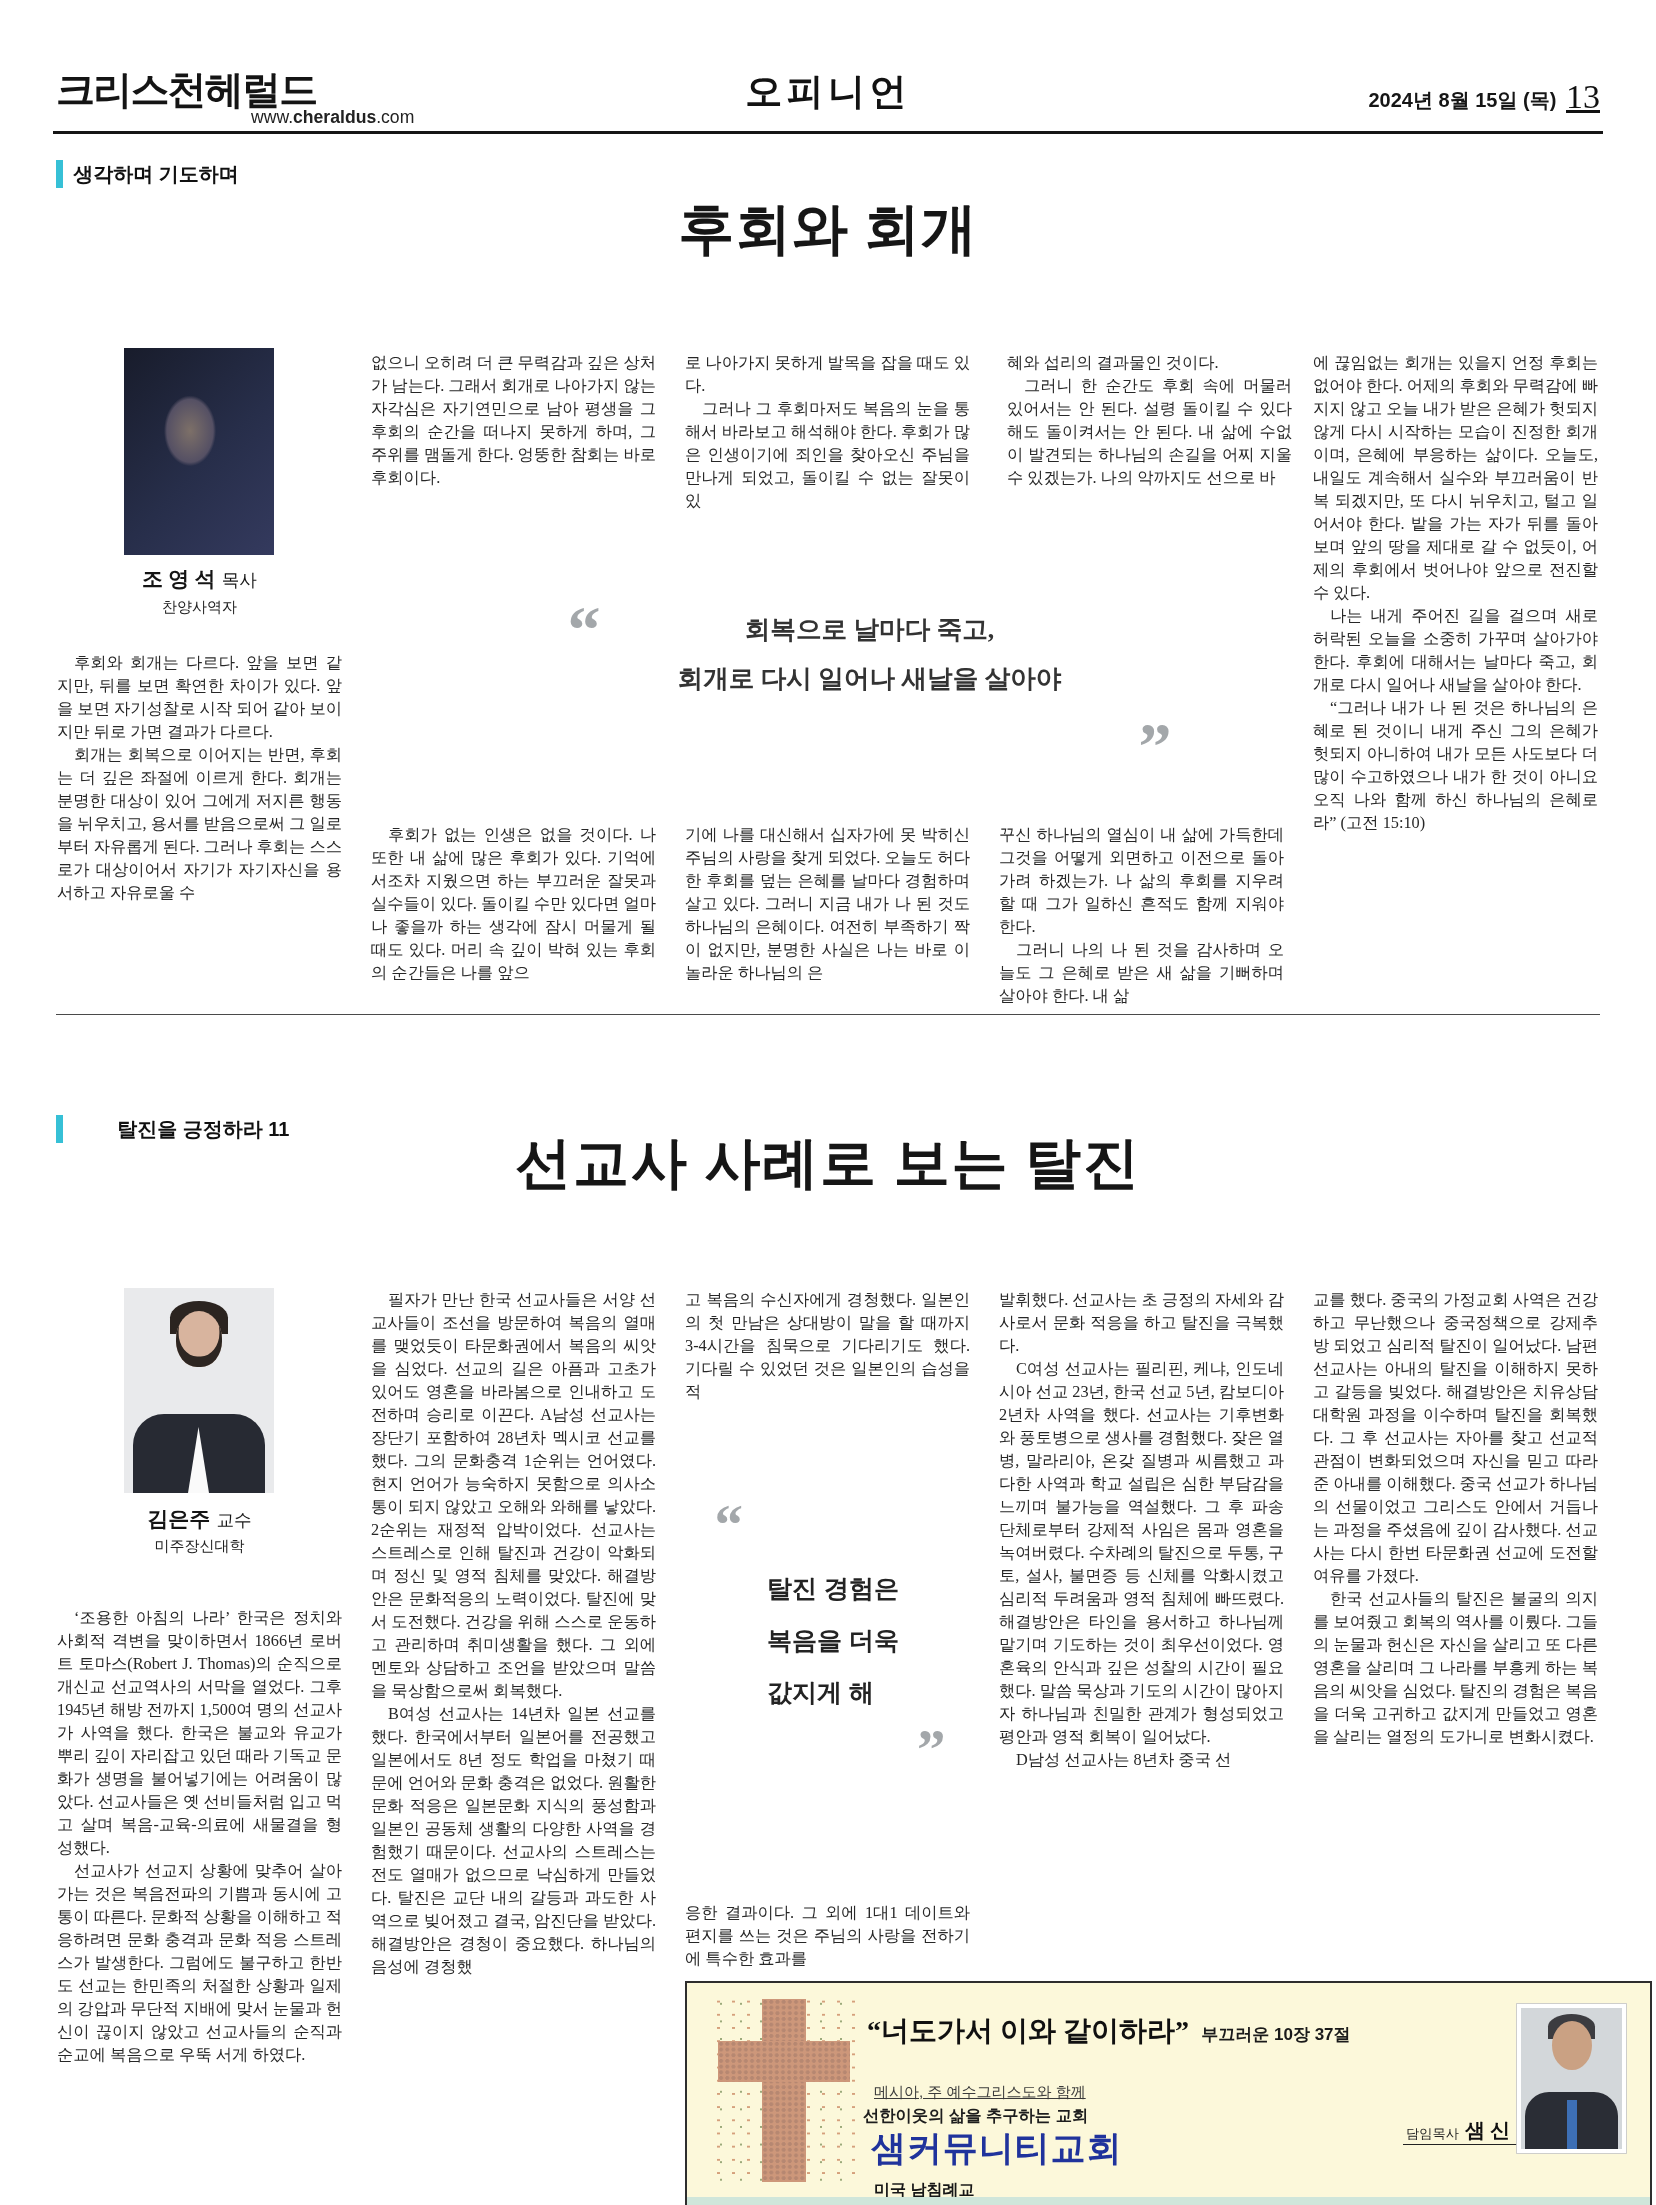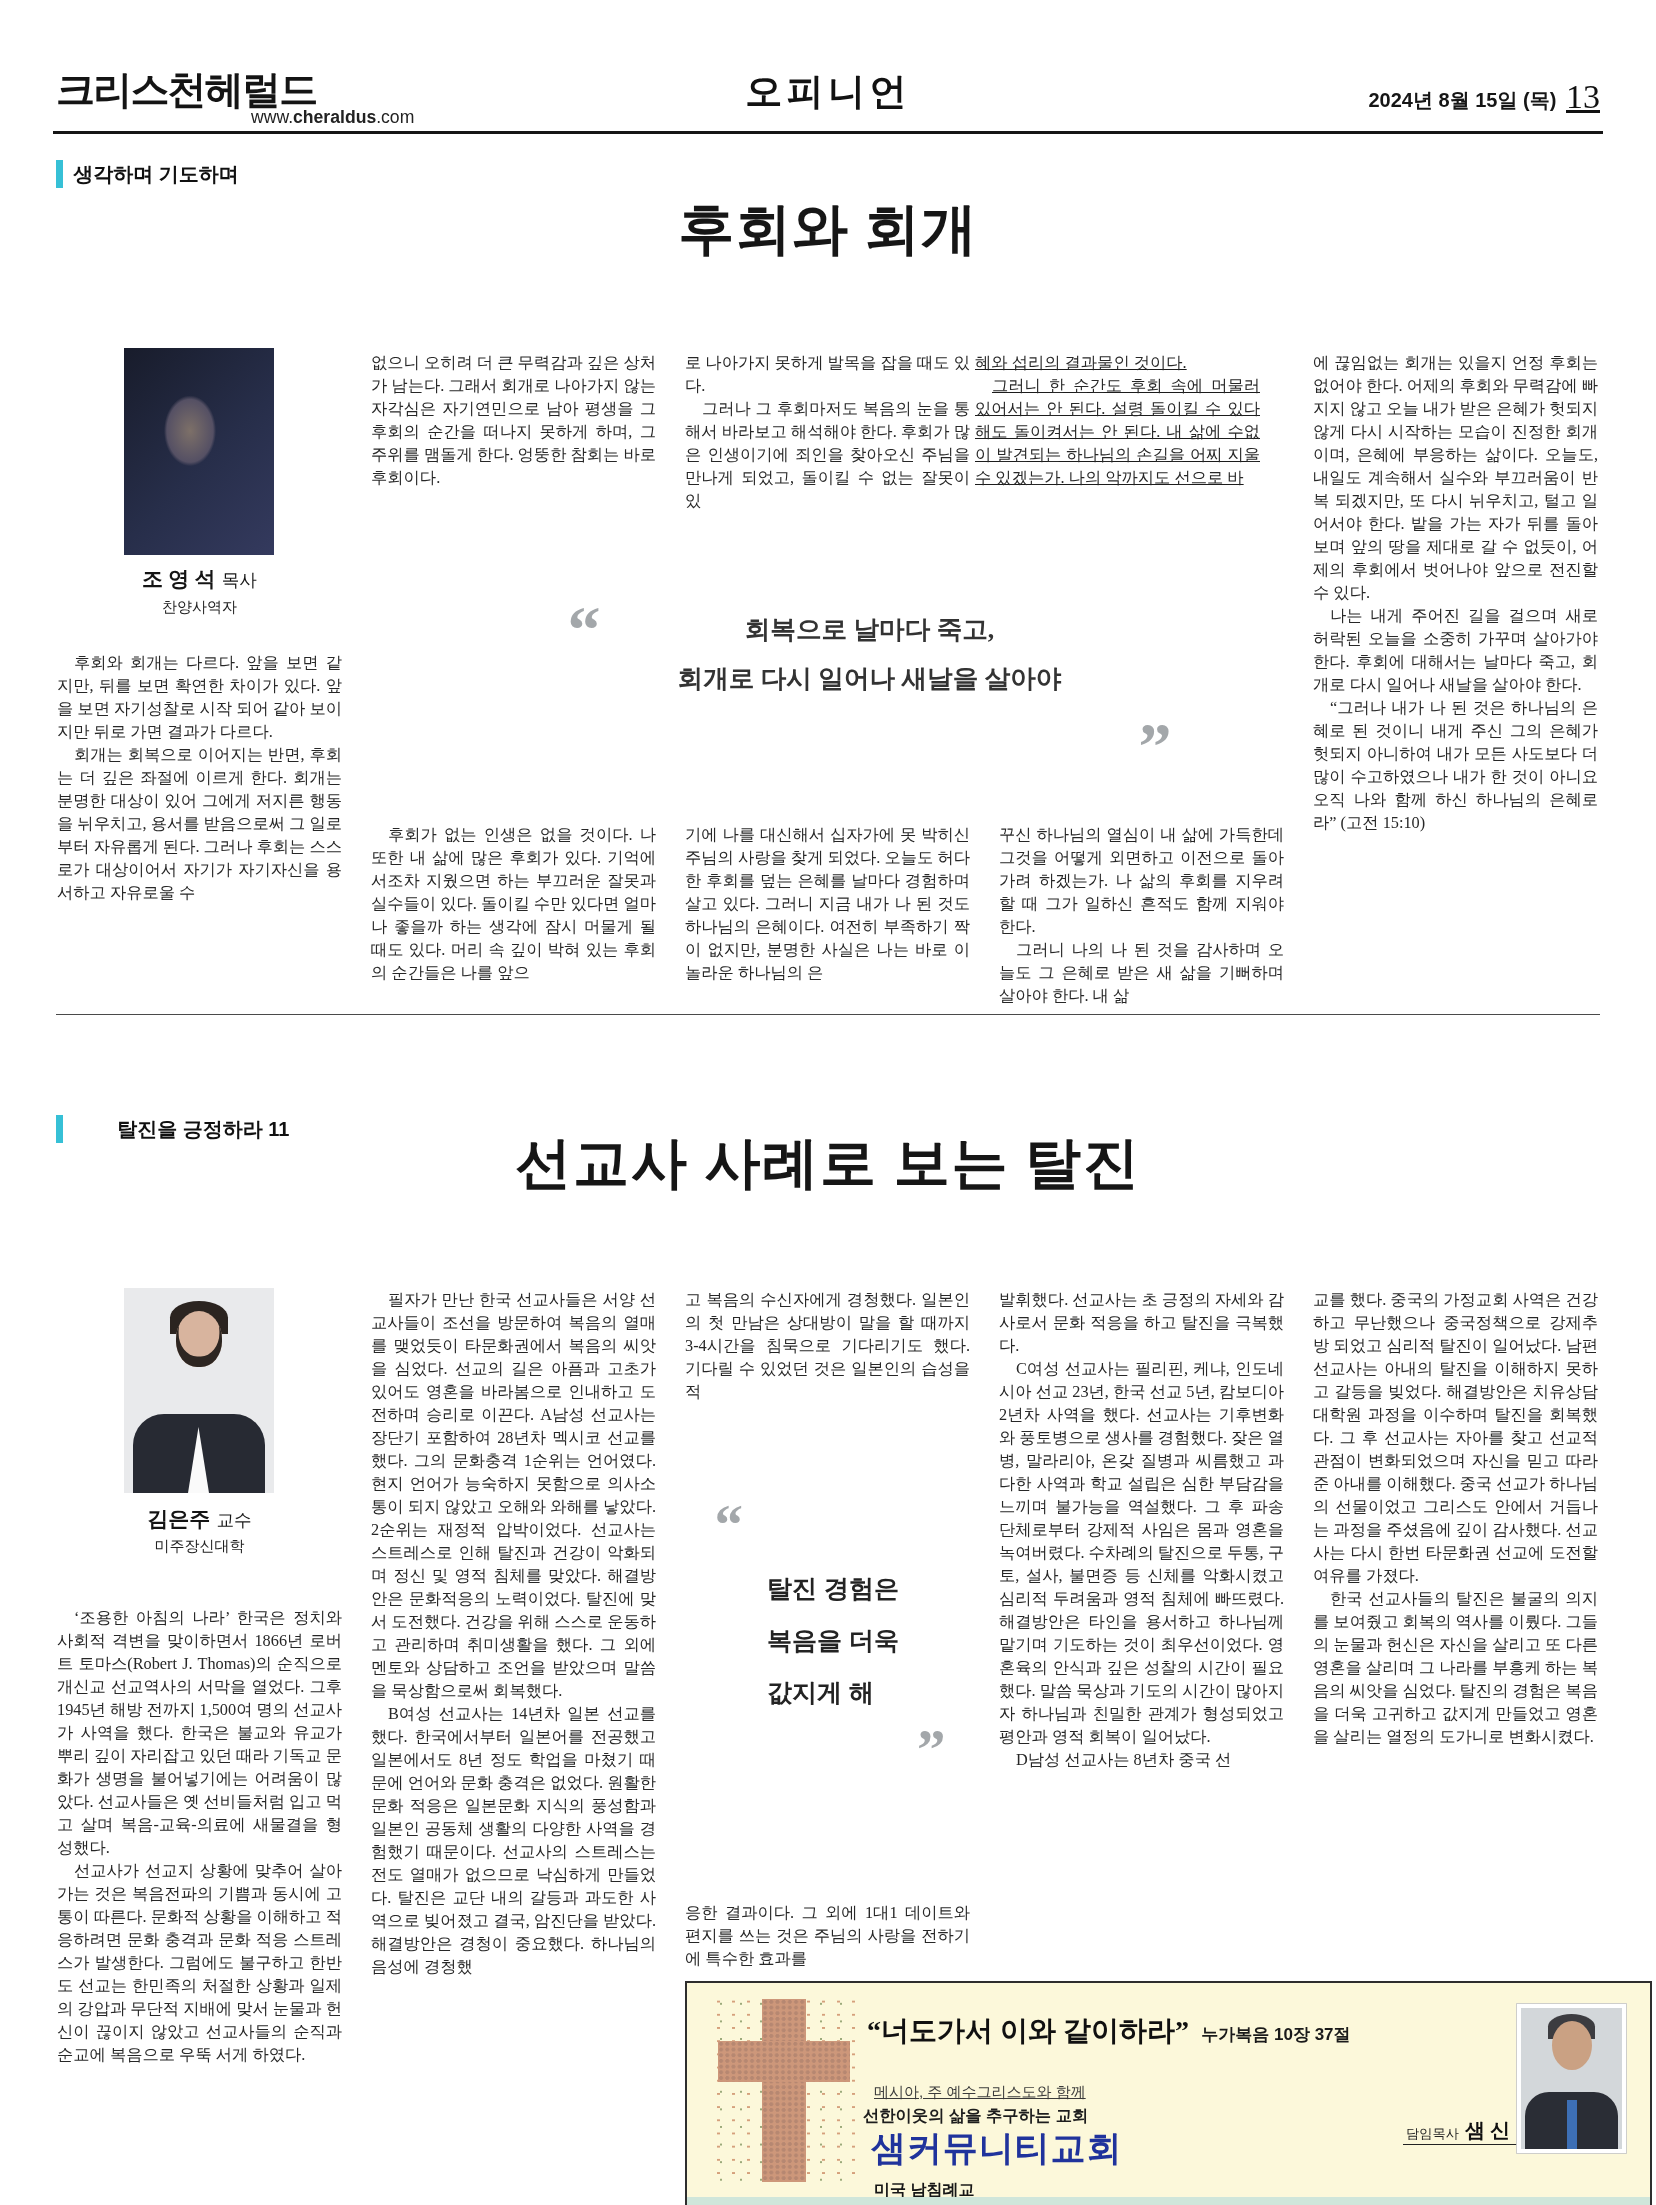--- a/index.html
+++ b/index.html
@@ -131,21 +131,21 @@
         <p class="para ind">그러나 그 후회마저도 복음의 눈을 통해서 바라보고 해석해야 한다. 후회가 많은 인생이기에 죄인을 찾아오신 주님을 만나게 되었고, 돌이킬 수 없는 잘못이 있</p>
       </div>
 
     <div class="colseg" style="left:314px;top:475px;">
         <p class="para ind">후회가 없는 인생은 없을 것이다. 나 또한 내 삶에 많은 후회가 있다. 기억에서조차 지웠으면 하는 부끄러운 잘못과 실수들이 있다. 돌이킬 수만 있다면 얼마나 좋을까 하는 생각에 잠시 머물게 될 때도 있다. 머리 속 깊이 박혀 있는 후회의 순간들은 나를 앞으</p>
       </div>
     <div class="colseg" style="left:628px;top:475px;">
         <p class="para">기에 나를 대신해서 십자가에 못 박히신 주님의 사랑을 찾게 되었다. 오늘도 허다한 후회를 덮는 은혜를 날마다 경험하며 살고 있다. 그러니 지금 내가 나 된 것도 하나님의 은혜이다. 여전히 부족하기 짝이 없지만, 분명한 사실은 나는 바로 이 놀라운 하나님의 은</p>
       </div>
 
-    <div class="colseg" style="left:918px;top:3.1px;text-decoration:underline;">
+    <div class="colseg" style="left:950px;top:3.1px;">
         <p class="para">혜와 섭리의 결과물인 것이다.</p>
         <p class="para ind">그러니 한 순간도 후회 속에 머물러 있어서는 안 된다. 설령 돌이킬 수 있다 해도 돌이켜서는 안 된다. 내 삶에 수없이 발견되는 하나님의 손길을 어찌 지울 수 있겠는가. 나의 악까지도 선으로 바</p>
       </div>
     <div class="colseg" style="left:942px;top:475px;">
         <p class="para">꾸신 하나님의 열심이 내 삶에 가득한데 그것을 어떻게 외면하고 이전으로 돌아가려 하겠는가. 나 삶의 후회를 지우려 할 때 그가 일하신 흔적도 함께 지워야 한다.</p>
         <p class="para ind">그러니 나의 나 된 것을 감사하며 오늘도 그 은혜로 받은 새 삶을 기뻐하며 살아야 한다. 내 삶</p>
       </div>
 
     <div class="colseg" style="left:1256px;top:3.1px;">
         <p class="para">에 끊임없는 회개는 있을지 언정 후회는 없어야 한다. 어제의 후회와 무력감에 빠지지 않고 오늘 내가 받은 은혜가 헛되지 않게 다시 시작하는 모습이 진정한 회개이며, 은혜에 부응하는 삶이다. 오늘도, 내일도 계속해서 실수와 부끄러움이 반복 되겠지만, 또 다시 뉘우치고, 털고 일어서야 한다. 밭을 가는 자가 뒤를 돌아보며 앞의 땅을 제대로 갈 수 없듯이, 어제의 후회에서 벗어나야 앞으로 전진할 수 있다.</p>
@@ -223,21 +223,21 @@
     </div>
     <span class="qmark close">”</span>
   </div>
 
   <div class="ad">
     <div class="ad-inner">
       <div class="crowdcross">
         <div class="v"></div>
         <div class="h"></div>
       </div>
-      <div class="ad-verse"><span>“너도가서 이와 같이하라”</span><span class="ref">누가복음 10장 37절</span></div>
+      <div class="ad-verse"><span>“너도가서 이와 같이하라”</span><span class="ref">부끄러운 10장 37절</span></div>
       <div class="ad-t1">메시아, 주 예수그리스도와 함께</div>
       <div class="ad-t2">선한이웃의 삶을 추구하는 교회</div>
       <div class="ad-church">샘커뮤니티교회</div>
       <div class="ad-denom">미국 남침례교</div>
       <div class="ad-pastorlabel">
         <span class="lab">담임목사</span>
         <span class="nam">샘 신</span>
       </div>
       <div class="ad-pphoto">
         <div class="hair"></div>

